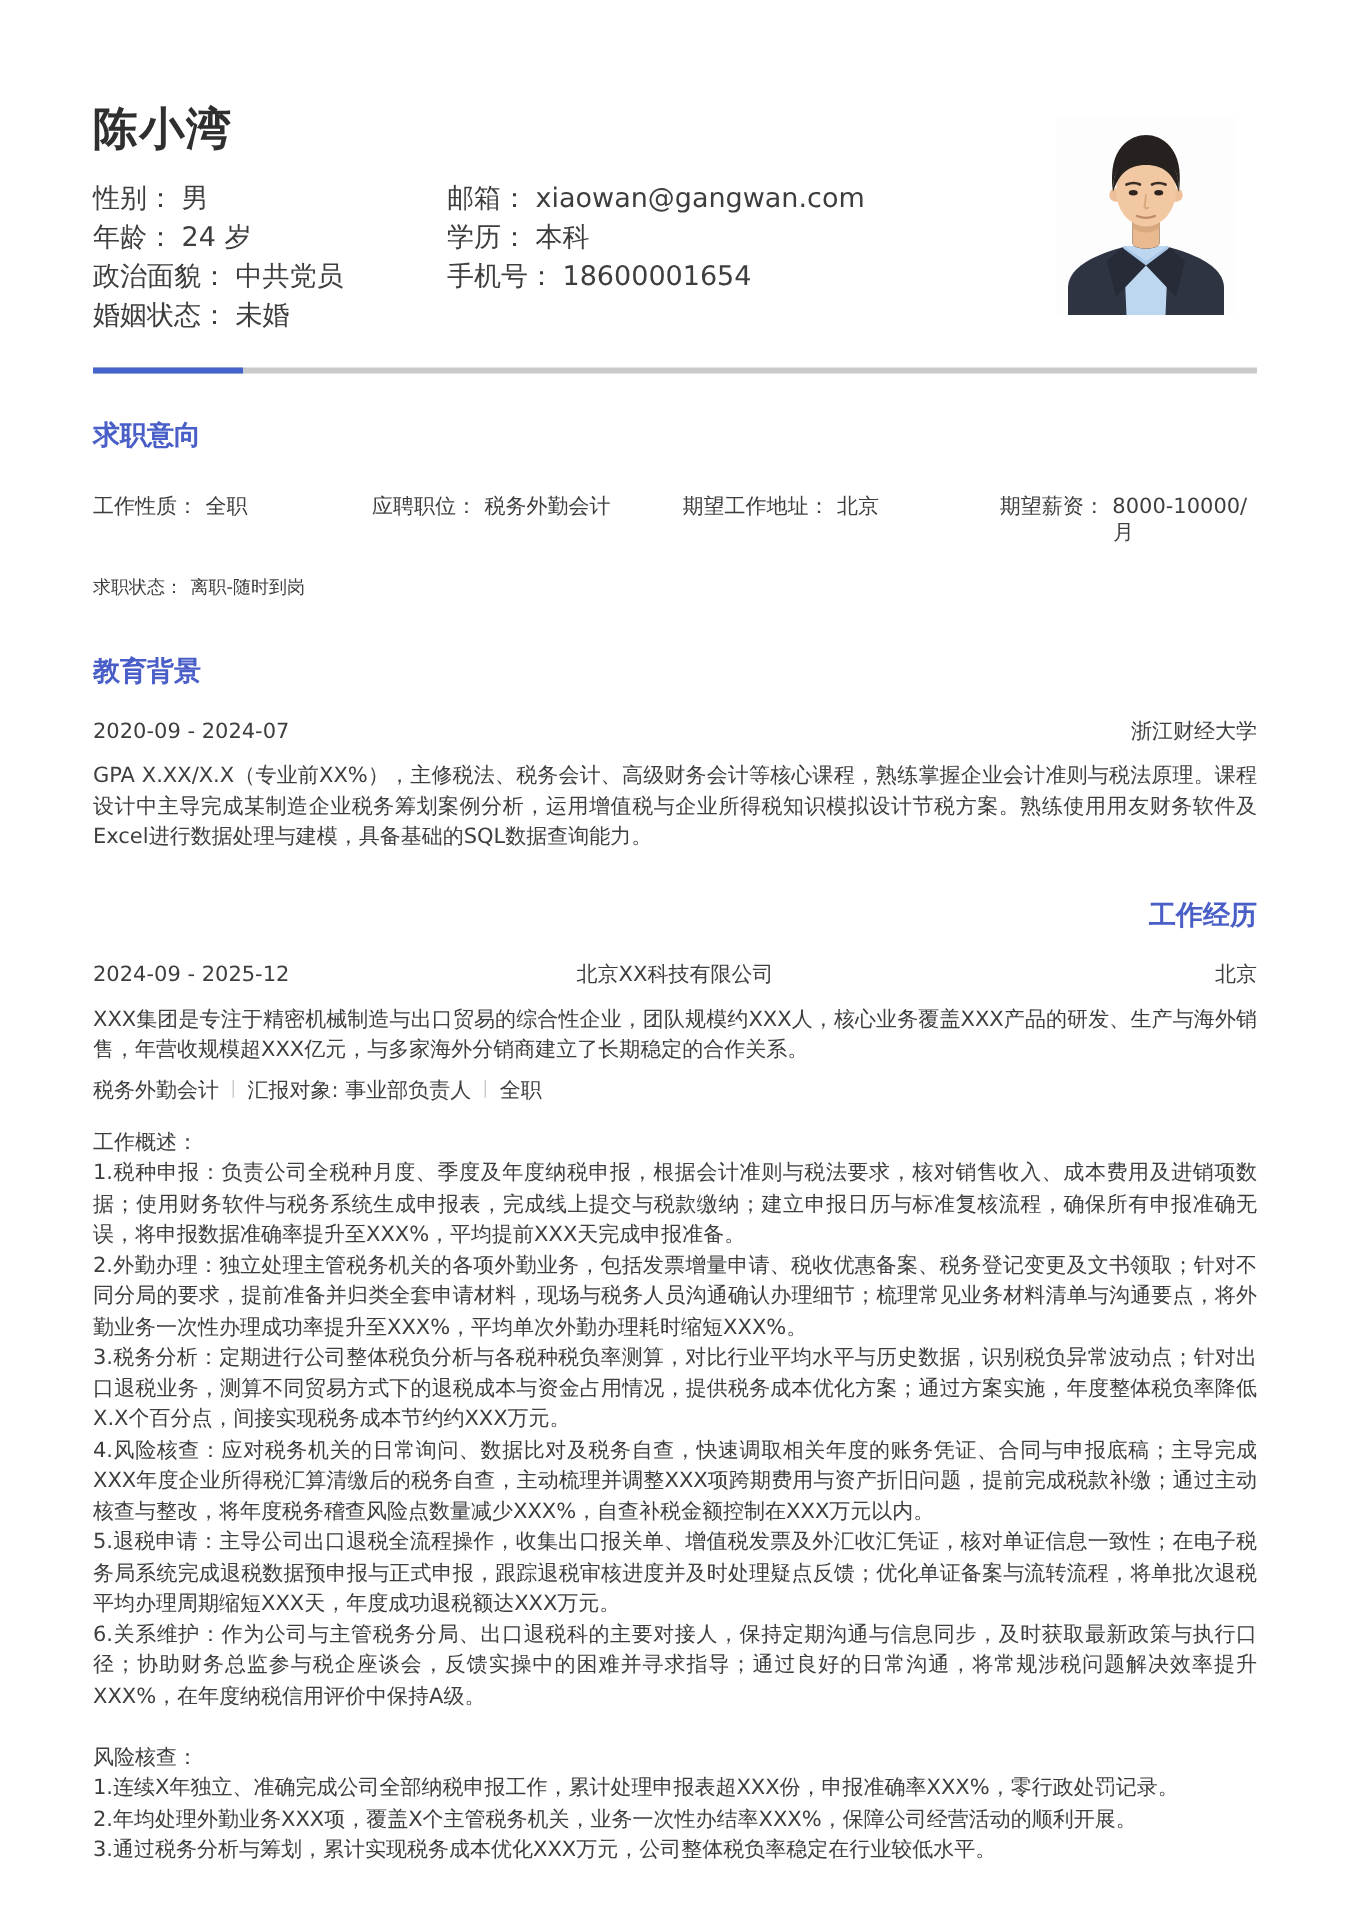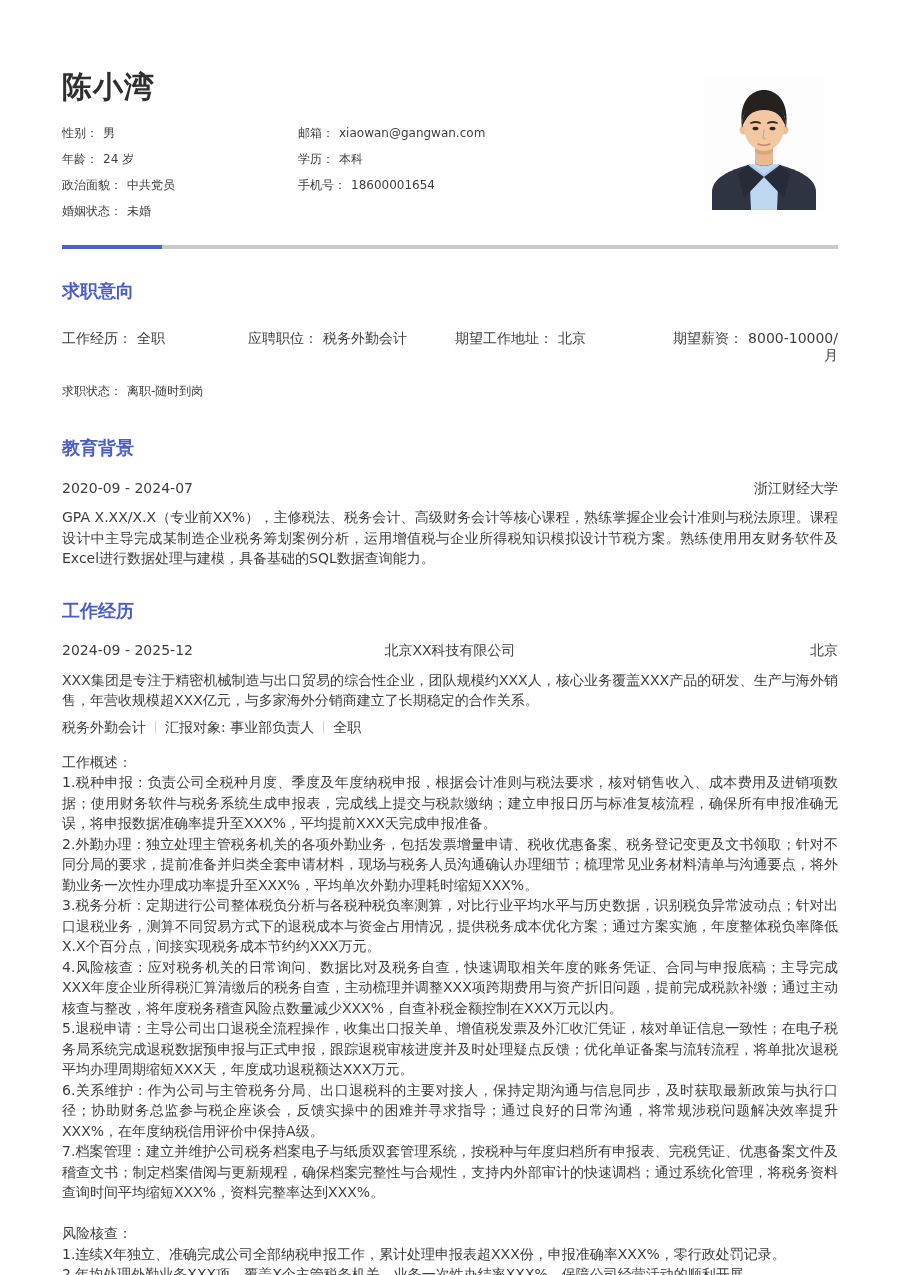--- a/index.html
+++ b/index.html
@@ -21,21 +21,21 @@
     font-weight: 700;
     color: #2f2f2f;
     letter-spacing: 1px;
     line-height: 34px;
   }
   .info-grid {
     margin-top: 21px;
     display: grid;
     grid-template-columns: 236px auto;
     row-gap: 10px;
-    font-size: 12px;
+    font-size: 18px;
     line-height: 16px;
     width: 560px;
   }
   .info-item .lbl { color: #3e3e3e; }
   .info-item .val { color: #3e3e3e; margin-left: 5px; }
 
   .photo {
     position: absolute;
     top: 50px;
     right: 76px;
@@ -61,30 +61,30 @@
 
   
   h2.sec-title {
     font-size: 18px;
     font-weight: 700;
     color: #4a5ec8;
     line-height: 22px;
   }
   .sec-title.intent { margin-top: 31px; }
   .sec-title.edu    { margin-top: 37px; }
-  .sec-title.work   { margin-top: 31px; }
+  .sec-title.work   { margin-top: 31px; text-align: right; }
 
   .intent-row1 {
     margin-top: 28px;
     display: grid;
     grid-template-columns: 186px 207px 205px 1fr;
     font-size: 14px;
     line-height: 17px;
   }
-  .intent-row1 .cell:last-child { text-align: right; }
+  .intent-row1 .cell:last-child { text-align: center; }
   .intent-row2 { margin-top: 19px; font-size: 12px; line-height: 17px; }
   .pair .lbl { color: #3e3e3e; }
   .pair .val { margin-left: 5px; color: #3e3e3e; }
 
   .exp-row {
     display: flex;
     align-items: baseline;
     font-size: 14px;
     line-height: 17px;
     color: #3e3e3e;
@@ -178,21 +178,21 @@
     </div>
   </header>
 
   <div class="divider">
     <div class="accent"></div>
   </div>
 
   <section>
     <h2 class="sec-title intent">求职意向</h2>
     <div class="intent-row1">
-      <div class="cell pair"><span class="lbl">工作经历：</span><span class="val">全职</span></div>
+      <div class="cell pair"><span class="lbl">工作性质：</span><span class="val">全职</span></div>
       <div class="cell pair"><span class="lbl">应聘职位：</span><span class="val">税务外勤会计</span></div>
       <div class="cell pair"><span class="lbl">期望工作地址：</span><span class="val">北京</span></div>
       <div class="cell pair"><span class="lbl">期望薪资：</span><span class="val">8000-10000/月</span></div>
     </div>
     <div class="intent-row2 pair">
       <span class="lbl">求职状态：</span><span class="val">离职-随时到岗</span>
     </div>
   </section>
 
   <section>
@@ -217,21 +217,20 @@
     </div>
 
     <div class="body-block">
       <p>工作概述：</p>
       <p>1.税种申报：负责公司全税种月度、季度及年度纳税申报，根据会计准则与税法要求，核对销售收入、成本费用及进销项数据；使用财务软件与税务系统生成申报表，完成线上提交与税款缴纳；建立申报日历与标准复核流程，确保所有申报准确无误，将申报数据准确率提升至XXX%，平均提前XXX天完成申报准备。</p>
       <p>2.外勤办理：独立处理主管税务机关的各项外勤业务，包括发票增量申请、税收优惠备案、税务登记变更及文书领取；针对不同分局的要求，提前准备并归类全套申请材料，现场与税务人员沟通确认办理细节；梳理常见业务材料清单与沟通要点，将外勤业务一次性办理成功率提升至XXX%，平均单次外勤办理耗时缩短XXX%。</p>
       <p>3.税务分析：定期进行公司整体税负分析与各税种税负率测算，对比行业平均水平与历史数据，识别税负异常波动点；针对出口退税业务，测算不同贸易方式下的退税成本与资金占用情况，提供税务成本优化方案；通过方案实施，年度整体税负率降低X.X个百分点，间接实现税务成本节约约XXX万元。</p>
       <p>4.风险核查：应对税务机关的日常询问、数据比对及税务自查，快速调取相关年度的账务凭证、合同与申报底稿；主导完成XXX年度企业所得税汇算清缴后的税务自查，主动梳理并调整XXX项跨期费用与资产折旧问题，提前完成税款补缴；通过主动核查与整改，将年度税务稽查风险点数量减少XXX%，自查补税金额控制在XXX万元以内。</p>
       <p>5.退税申请：主导公司出口退税全流程操作，收集出口报关单、增值税发票及外汇收汇凭证，核对单证信息一致性；在电子税务局系统完成退税数据预申报与正式申报，跟踪退税审核进度并及时处理疑点反馈；优化单证备案与流转流程，将单批次退税平均办理周期缩短XXX天，年度成功退税额达XXX万元。</p>
       <p>6.关系维护：作为公司与主管税务分局、出口退税科的主要对接人，保持定期沟通与信息同步，及时获取最新政策与执行口径；协助财务总监参与税企座谈会，反馈实操中的困难并寻求指导；通过良好的日常沟通，将常规涉税问题解决效率提升XXX%，在年度纳税信用评价中保持A级。</p>
-      <p>7.档案管理：建立并维护公司税务档案电子与纸质双套管理系统，按税种与年度归档所有申报表、完税凭证、优惠备案文件及稽查文书；制定档案借阅与更新规程，确保档案完整性与合规性，支持内外部审计的快速调档；通过系统化管理，将税务资料查询时间平均缩短XXX%，资料完整率达到XXX%。</p>
       <p class="ach-title">风险核查：</p>
       <p>1.连续X年独立、准确完成公司全部纳税申报工作，累计处理申报表超XXX份，申报准确率XXX%，零行政处罚记录。</p>
       <p>2.年均处理外勤业务XXX项，覆盖X个主管税务机关，业务一次性办结率XXX%，保障公司经营活动的顺利开展。</p>
       <p>3.通过税务分析与筹划，累计实现税务成本优化XXX万元，公司整体税负率稳定在行业较低水平。</p>
 
     </div>
   </section>
 
 </div>
 

